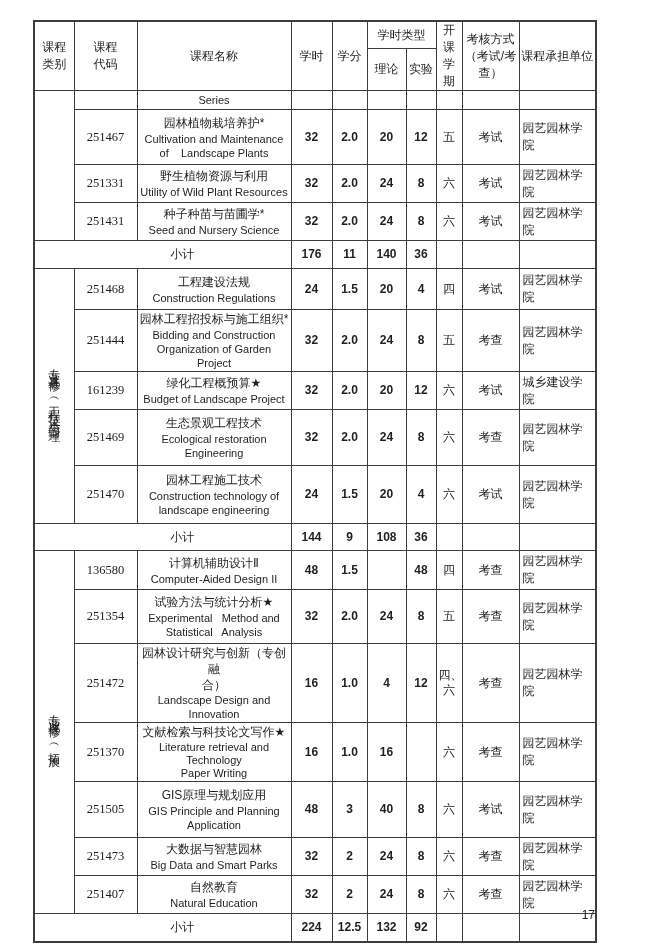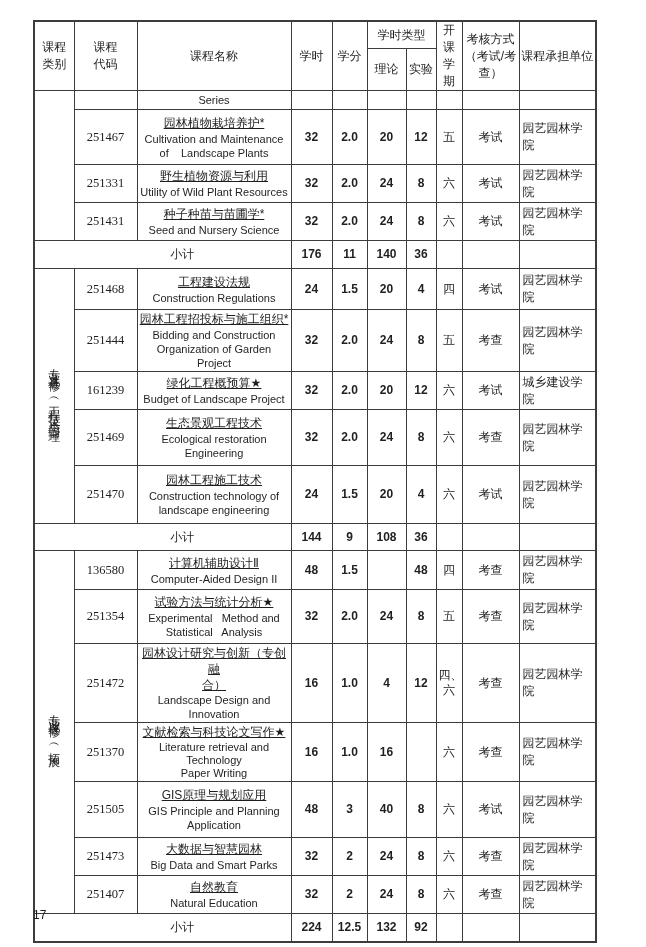--- a/index.html
+++ b/index.html
@@ -20,35 +20,35 @@
     text-align:center; vertical-align:middle;
     font-size:12px; line-height:17px;
     white-space:pre-wrap; overflow:hidden;
   }
   td.hdr { font-size:12px; line-height:17px;margin-left:9px; }
   td.code { font-family:"Liberation Serif","DejaVu Serif",serif; font-size:12.5px; }
   td.num  { font-weight:bold; font-size:12px; font-family:"Liberation Sans","DejaVu Sans",sans-serif; }
   td.sub-label { font-size:12px;padding-left:41px; }
   td.unit { text-align:left; padding-left:3px; }
   td.name { padding:1px 1px; }
-  .zh { display:block; font-size:12px; line-height:17px; white-space:pre-wrap;text-decoration:underline; }
+  .zh { display:block; font-size:12px; line-height:17px; white-space:pre-wrap; }
   .en { display:block; font-size:11px; line-height:14px; white-space:pre-wrap;
         font-family:"Liberation Sans","DejaVu Sans",sans-serif; }
   td.cat { padding:0; }
   .vertical {
     display:inline-block;
     writing-mode:vertical-lr;
     text-orientation:mixed;
     font-size:12px;
     letter-spacing:4px;
     line-height:14px;
   }
   .page-number {
     position:absolute; left:33px; top:908px; width:562px;
-    text-align:left; font-size:12px; color:#1f1f1f;
+    text-align:right; font-size:12px; color:#1f1f1f;
   }
 </style>
 </head>
 <body>
 
 <table class="curriculum">
   <colgroup>
     <col style="width:40px">
       <col style="width:63px">
       <col style="width:154px">

